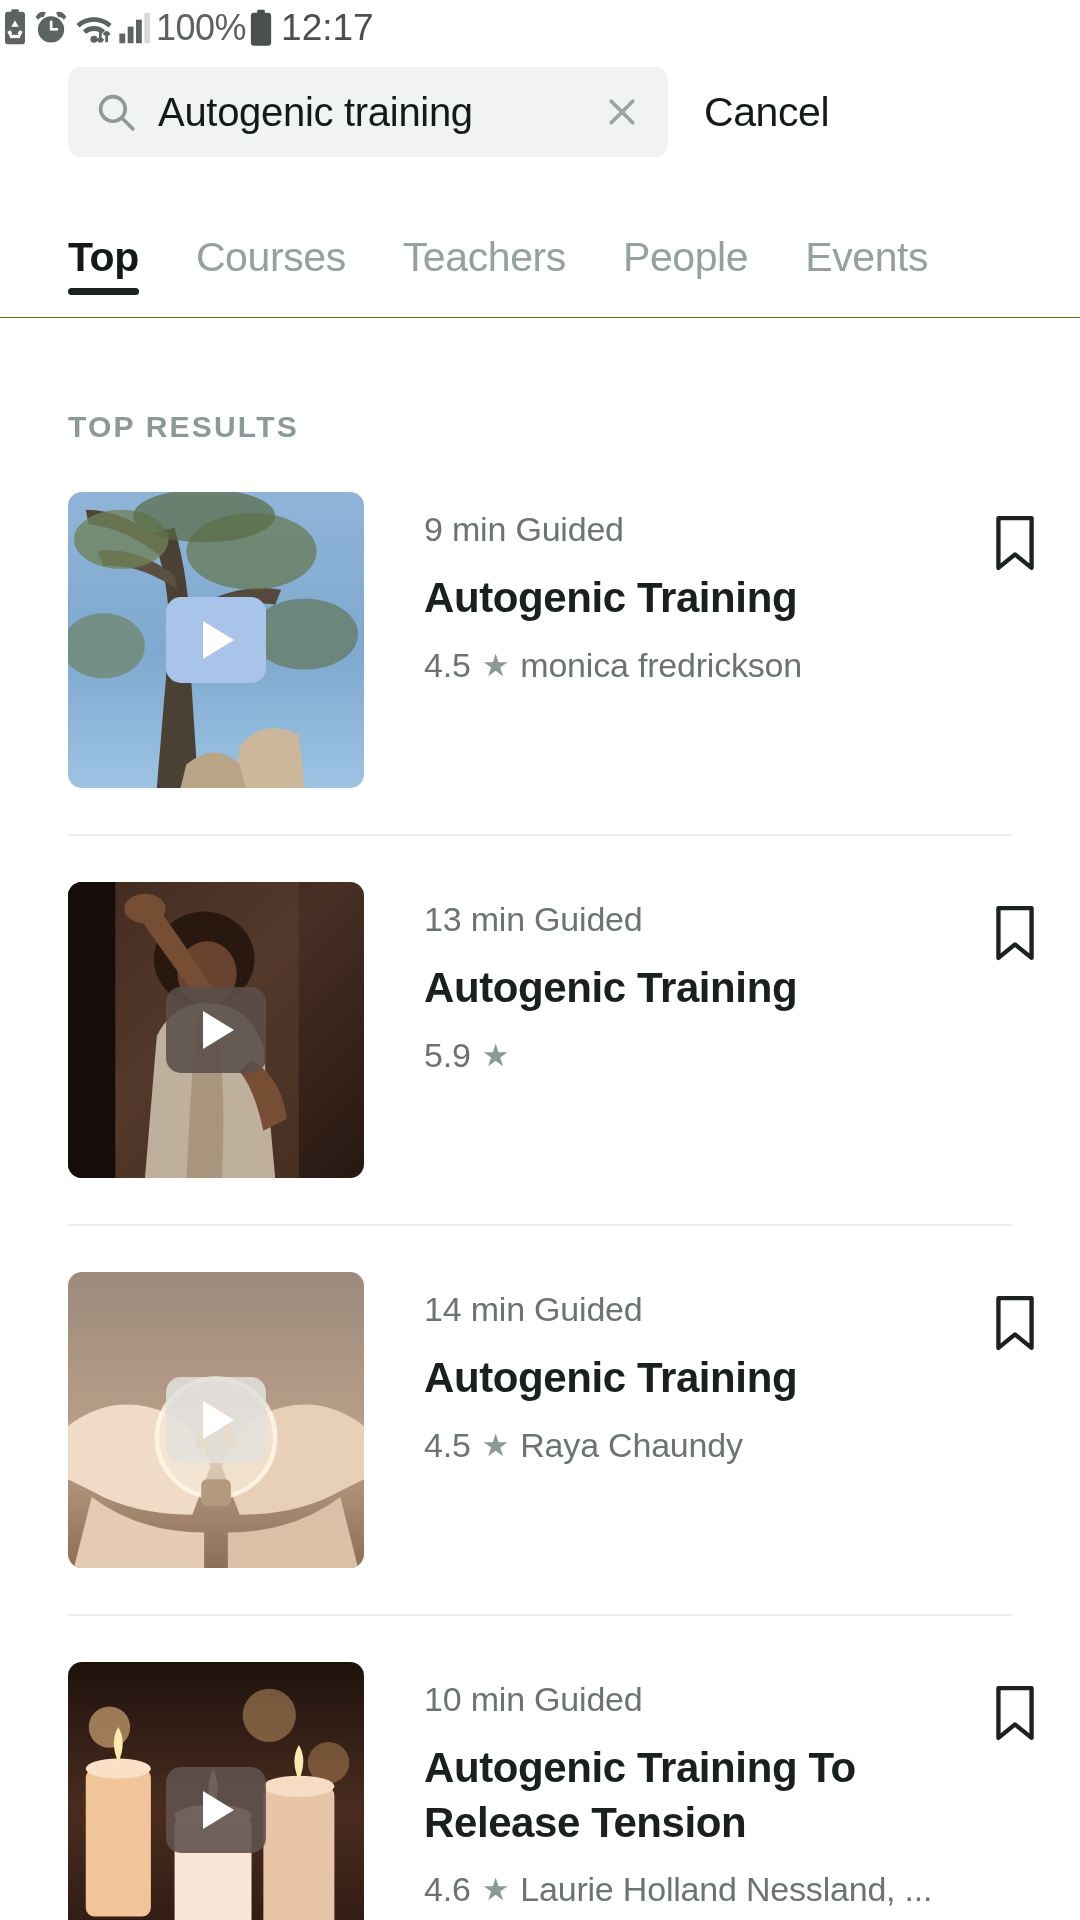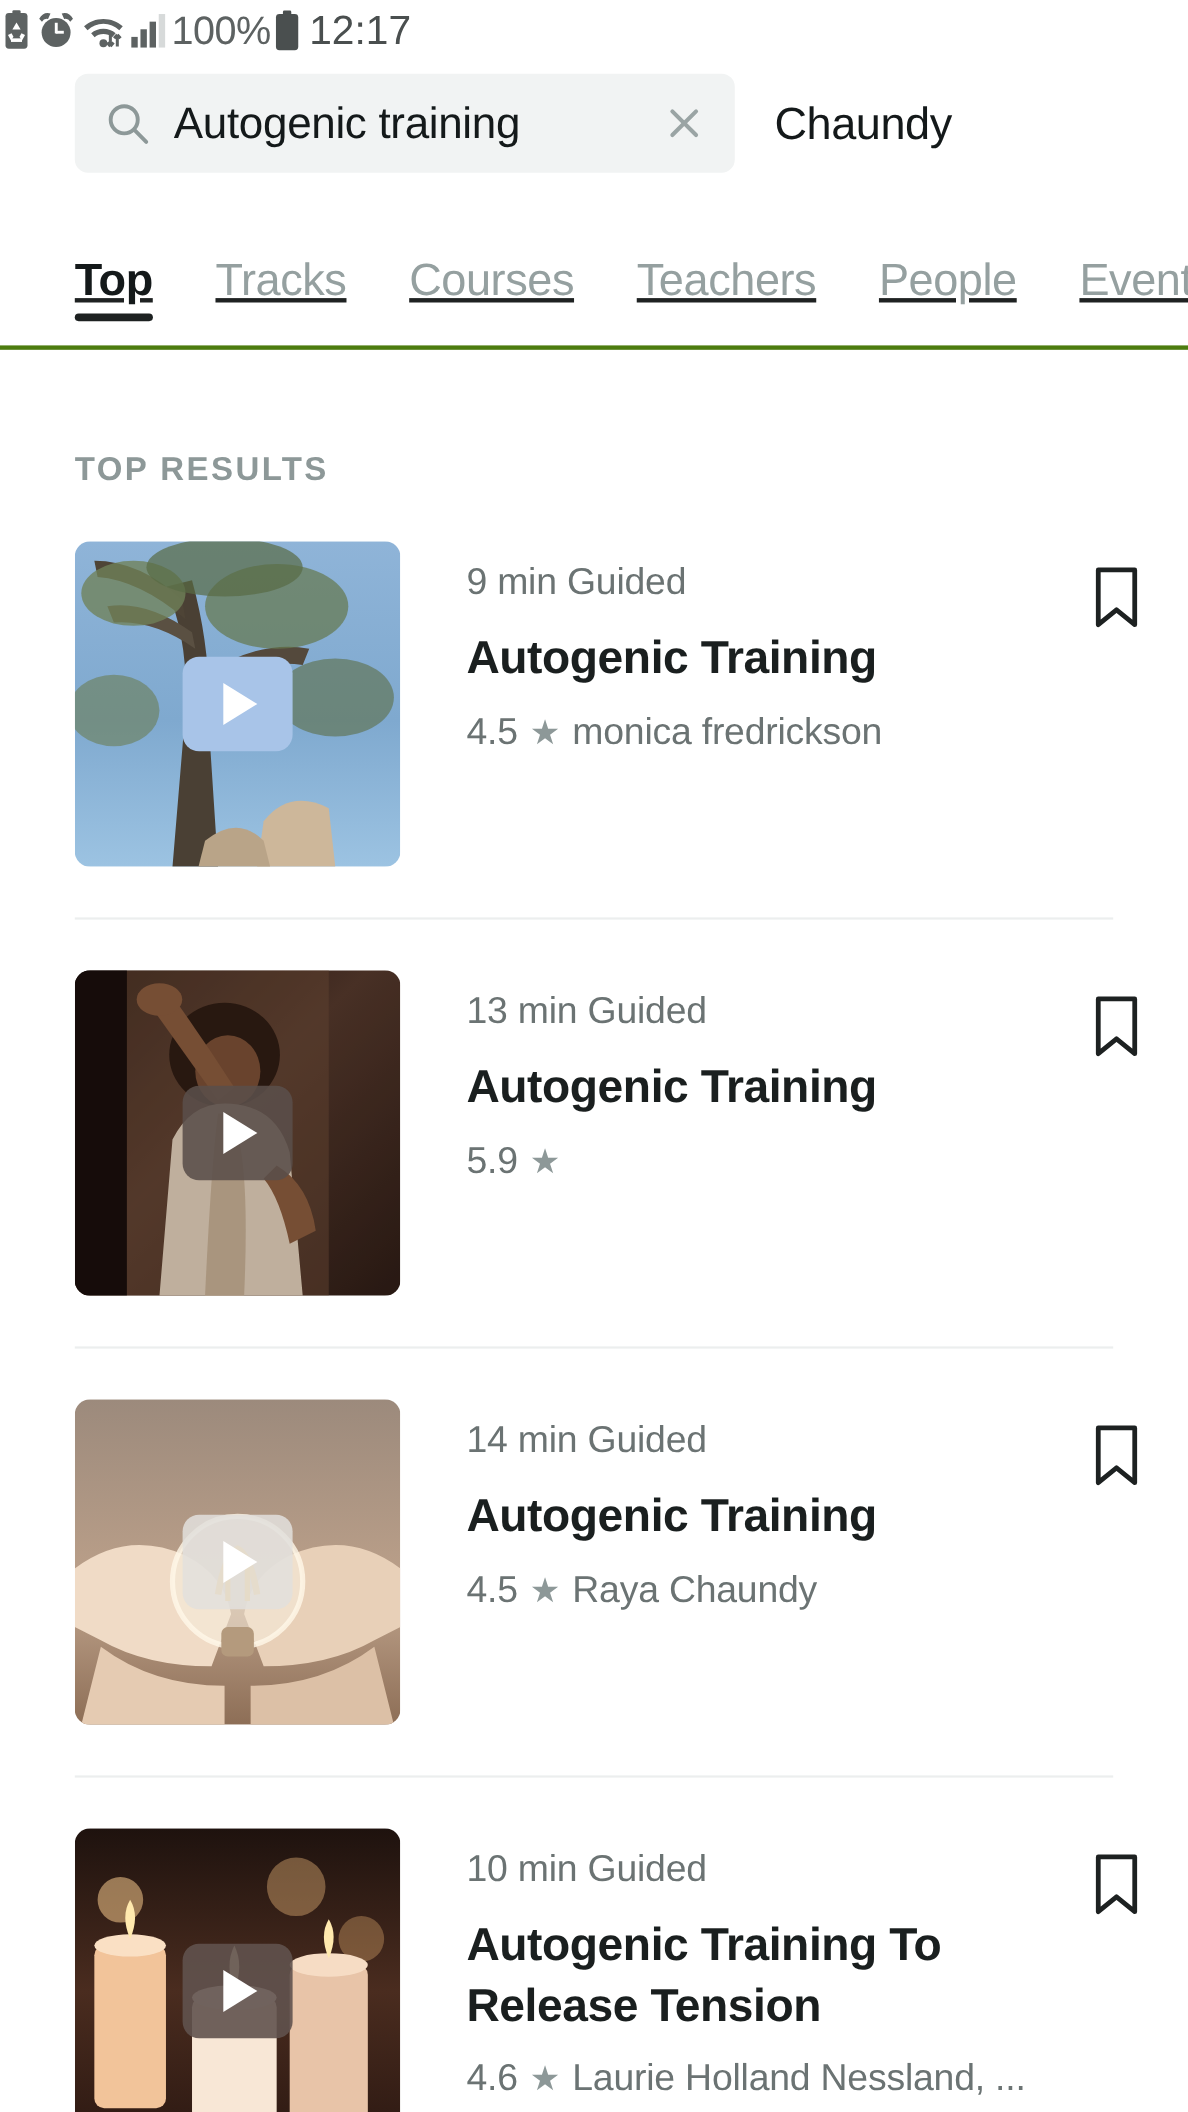--- a/index.html
+++ b/index.html
@@ -67,23 +67,22 @@
     color:#14191a;
     letter-spacing:-0.4px;
     white-space:nowrap;
     cursor:pointer;
   }
 
   
   .tabs-wrap{
     position:relative;
     height:150px;
-    border-bottom:4px solid #4d7c0f;
+    border-bottom:1px solid #4d7c0f;
     overflow:hidden;
-    text-decoration:underline;
   }
   .tabs{
     display:flex;
     align-items:flex-end;
     height:100%;
     padding:0 0 0 68px;
     gap:0;
     white-space:nowrap;
   }
   .tab{
@@ -263,27 +262,26 @@
       </svg>
     </span>
     <span class="search-value">Autogenic training</span>
     <span class="clear-icon">
       <svg width="40" height="40" viewBox="0 0 26 26">
         <line x1="6" y1="6" x2="20" y2="20" stroke="#9aa4a4" stroke-width="2.4" stroke-linecap="round"></line>
         <line x1="20" y1="6" x2="6" y2="20" stroke="#9aa4a4" stroke-width="2.4" stroke-linecap="round"></line>
       </svg>
     </span>
   </div>
-  <div class="cancel-btn">Chaundy</div>
+  <div class="cancel-btn">Cancel</div>
 </div>
 
 <div class="tabs-wrap">
   <div class="tabs">
     <div class="tab active">Top</div>
-    <div class="tab">Tracks</div>
     <div class="tab">Courses</div>
     <div class="tab">Teachers</div>
     <div class="tab">People</div>
     <div class="tab">Events</div>
   </div>
 </div>
 
 <div class="section-heading">TOP RESULTS</div>
 
 <div class="results">

